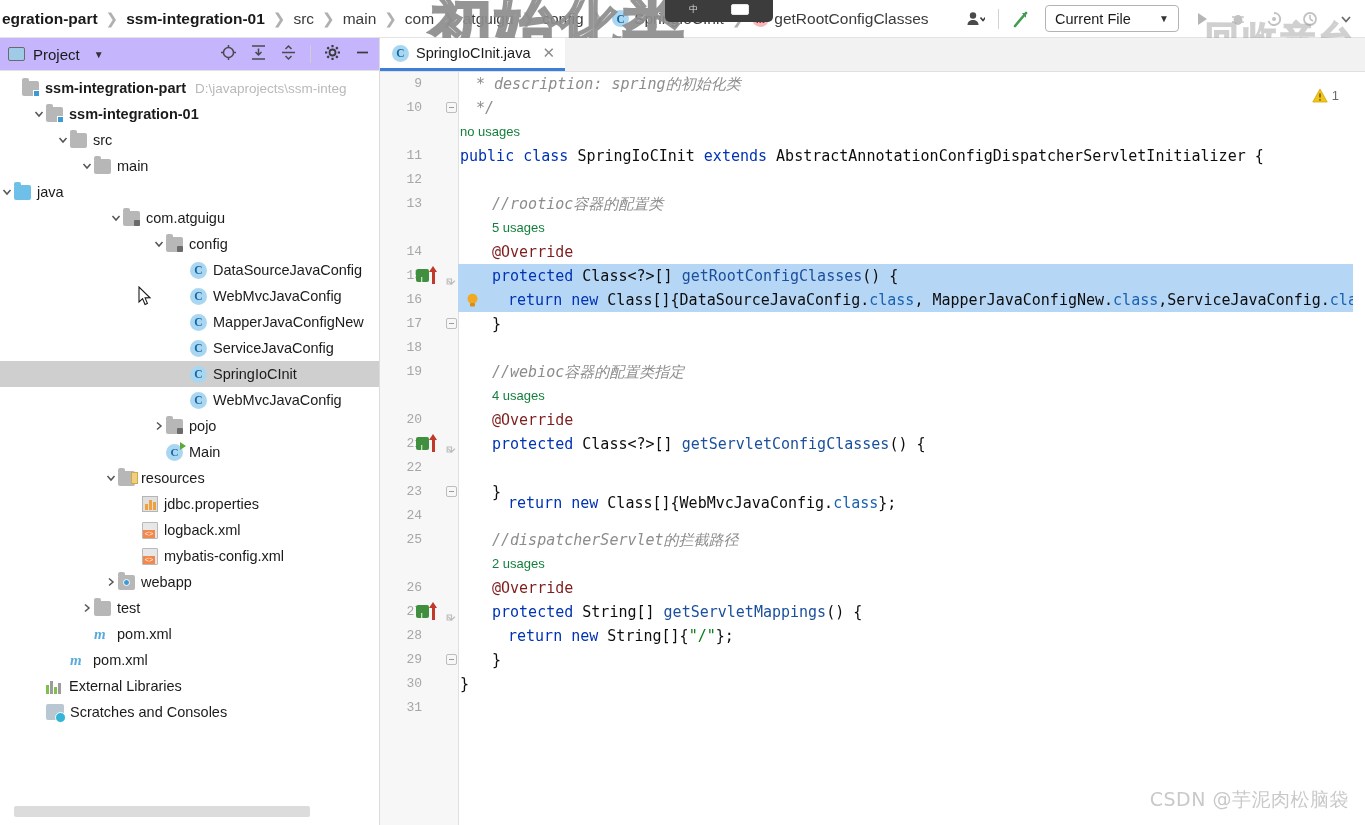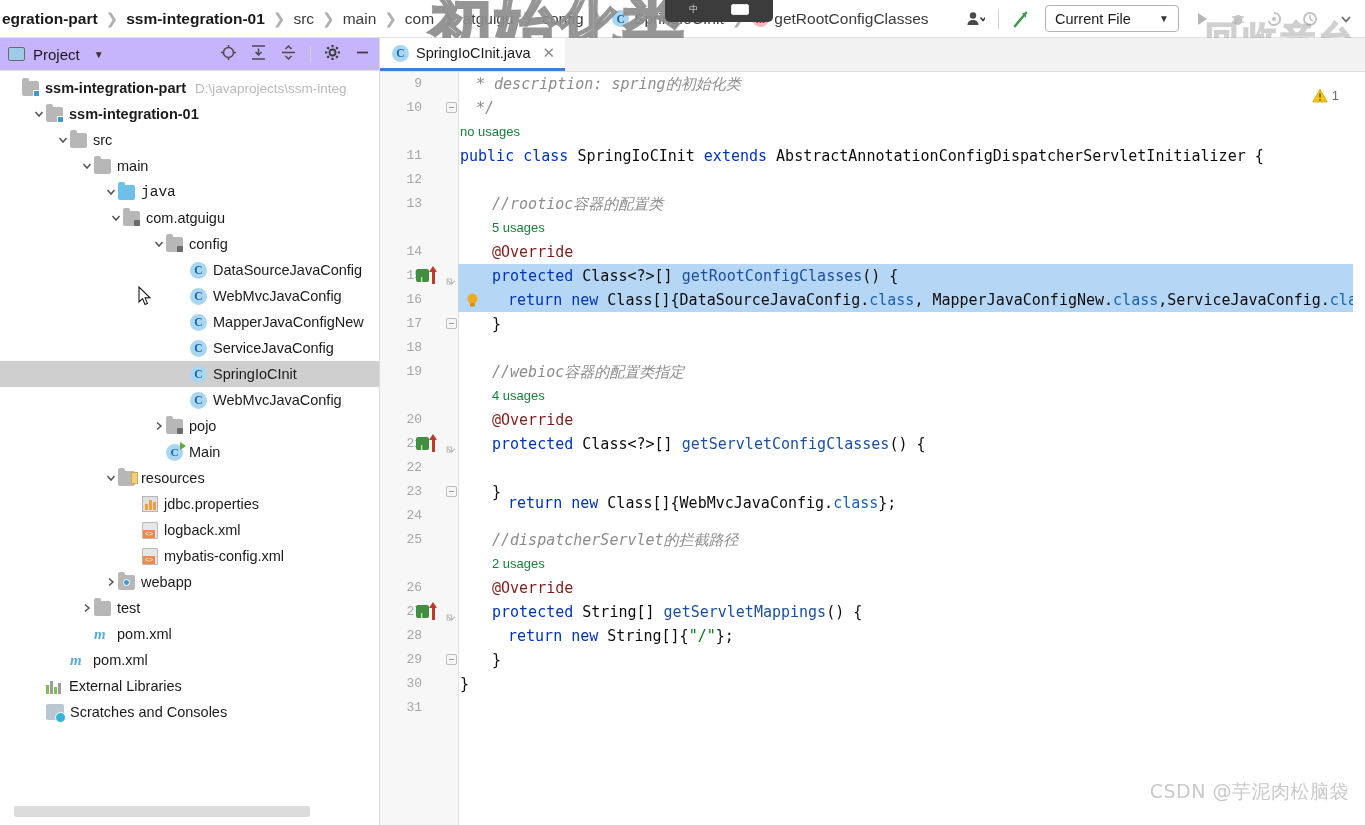--- a/index.html
+++ b/index.html
@@ -175,21 +175,21 @@
   .fold.minus:after { content:""; position:absolute; left:2px; top:4px; width:5px; height:1.3px; background:#9a9a9a;}
   .fold.arrow { border:none; }
   .bulb {
     position:absolute; left:84px; top:4px; width:17px; height:17px;
   }
   .warn-badge { position:absolute; right:26px; top:16px; display:flex; align-items:center; gap:4px; }
   .warn-badge .num { font-size:13px; color:#6b6b6b; }
 
   .ed-scrollbar { position:absolute; right:0; top:0; width:12px; height:753px; background:#fff; }
   .csdn-wm {
-    position:absolute; right:16px; bottom:20px; font-size:19px; color:#c9c9c9;
+    position:absolute; right:16px; bottom:12px; font-size:19px; color:#c9c9c9;
     font-family:"DejaVu Sans", sans-serif; letter-spacing:.5px;
   }
 </style>
 </head>
 <body>
 
 <div id="app">
 
   <div class="topbar">
     <div class="crumbs" id="crumbs">
@@ -362,21 +362,21 @@
         </div>
         <div class="node" style="padding-left: 80px;">
           <span class="tw">
             <svg width="12" height="12" viewBox="0 0 12 12">
               <path d="M2.5 4 L6 8 L9.5 4" stroke="#555" stroke-width="1.5" fill="none"></path>
             </svg>
           </span>
           <span class="fi gray"></span>
           <span class="lbl">main</span>
         </div>
-        <div class="node" style="padding-left: 104px; font-family: Liberation Mono, monospace;">
+        <div class="node" style="">
           <span class="tw">
             <svg width="12" height="12" viewBox="0 0 12 12">
               <path d="M2.5 4 L6 8 L9.5 4" stroke="#555" stroke-width="1.5" fill="none"></path>
             </svg>
           </span>
           <span class="fi blue"></span>
           <span class="lbl">java</span>
         </div>
         <div class="node" style="padding-left: 109px;">
           <span class="tw">

